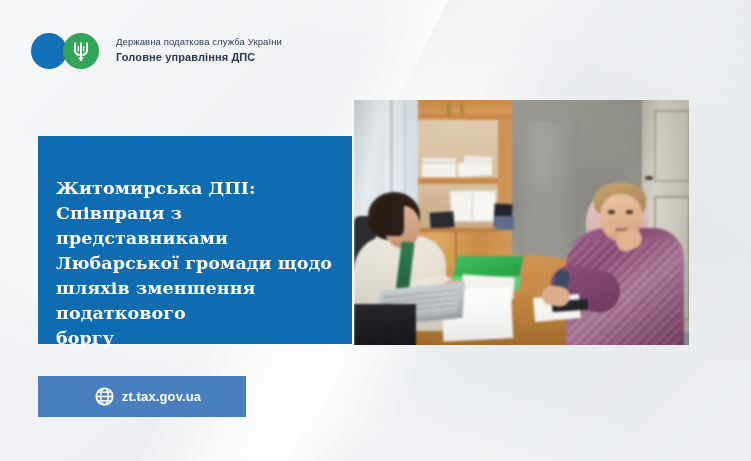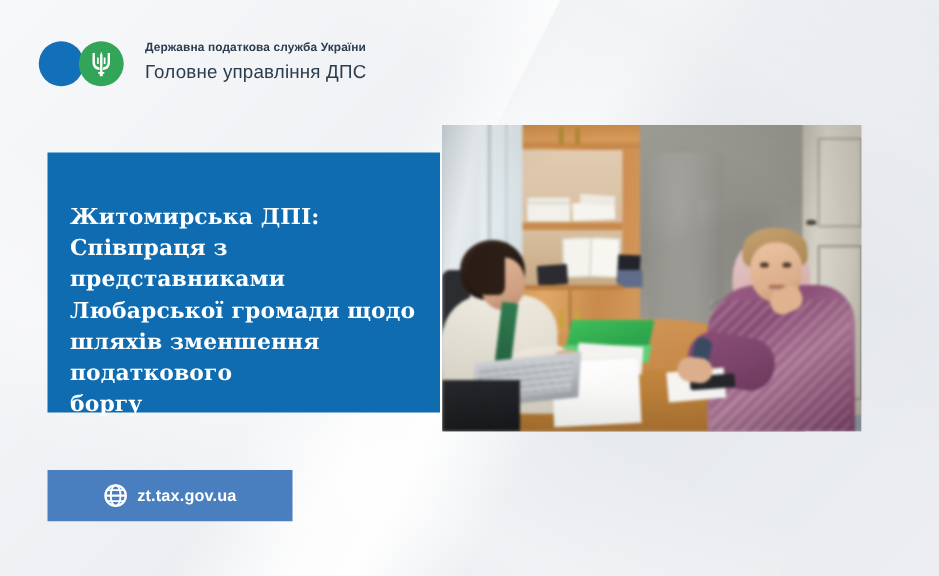--- a/index.html
+++ b/index.html
@@ -88,40 +88,40 @@
   .circle-blue { left: 0; background: #1270b8; }
   .circle-green { left: 32px; background: #33a558; }
   .circle-green svg { position: absolute; left: 9px; top: 7px; }
 
   .brand-text {
     margin-left: 13px;
     line-height: 1.0;
   }
   .brand-line1 {
     font-size: 9.5px;
+    font-weight: normal;
+    color: #2b3c4e;
+    letter-spacing: 0.01em;
+    white-space: nowrap;
+    margin-bottom: 4px;
+  }
+  .brand-line2, .brand-line3 {
+    font-size: 11px;
     font-weight: bold;
     color: #2b3c4e;
     letter-spacing: 0.01em;
     white-space: nowrap;
-    margin-bottom: 4px;
-  }
-  .brand-line2, .brand-line3 {
-    font-size: 15px;
-    font-weight: normal;
-    color: #2b3c4e;
-    letter-spacing: 0.01em;
-    white-space: nowrap;
     line-height: 1.33;
   }
 
   
   #headline-panel {
     position: absolute;
     left: 38px;
-    top: 122px;
+    top: 136px;
     width: 314px;
     height: 208px;
     background: #0f6cb0;
     box-sizing: border-box;
     padding: 40px 14px 10px 18px;
   }
   #headline-text {
     font-family: "DejaVu Serif", "Liberation Serif", serif;
     font-weight: bold;
     font-size: 17.5px;
@@ -358,20 +358,21 @@
     position: absolute;
     left: 38px;
     top: 376px;
     width: 196px;
     height: 41px;
     background: #4a7fbf;
     display: flex;
     align-items: center;
     justify-content: center;
     gap: 8px;
+    padding-left: 12px;
   }
   #url-text {
     font-size: 13px;
     font-weight: bold;
     color: #ffffff;
     letter-spacing: 0.01em;
   }
   .globe-icon { flex: 0 0 auto; display: block; }
 </style>
 </head>

